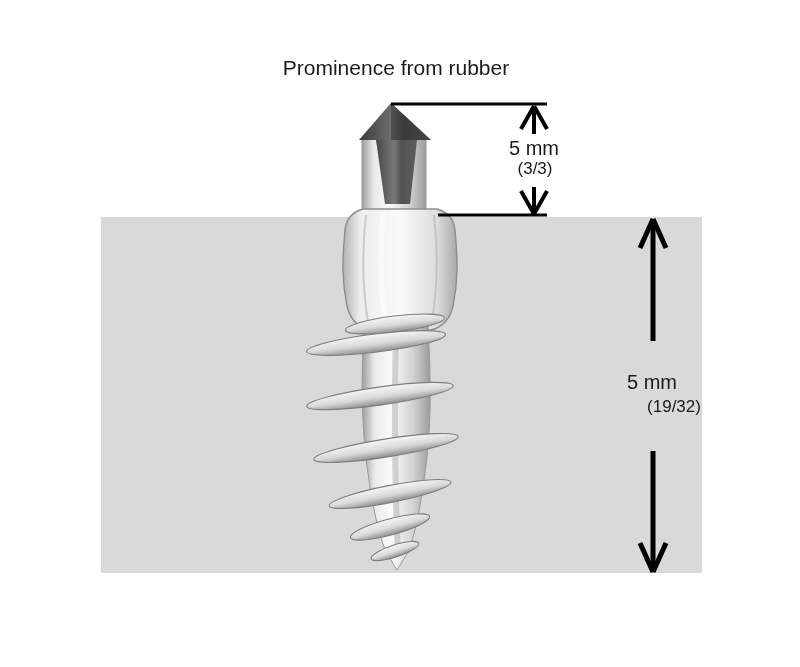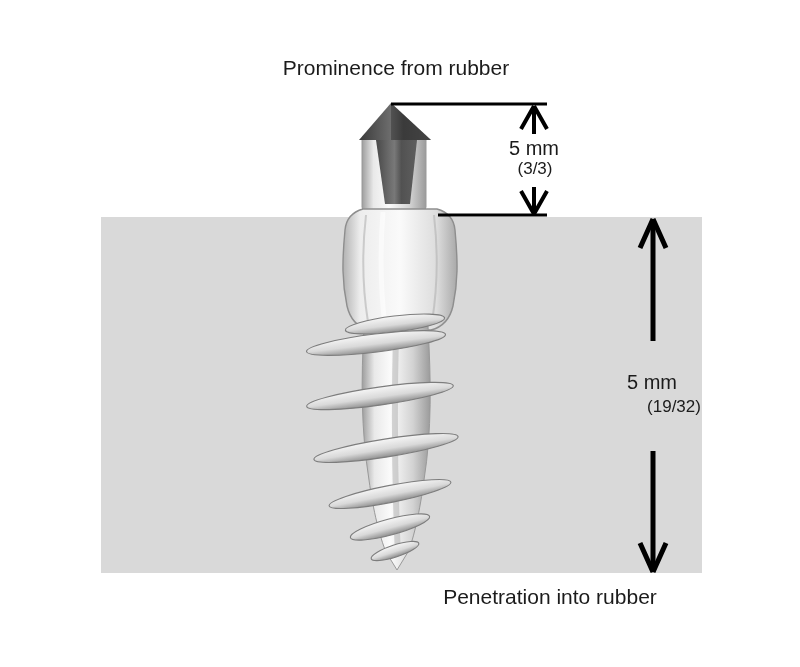--- a/index.html
+++ b/index.html
@@ -139,14 +139,13 @@
   </svg>
 
   <div class="label title" style="left:396px; top:56px;">Prominence from rubber</div>
 
   <div class="label dim-value" style="left:534px; top:137px;">5 mm</div>
   <div class="label dim-fraction" style="left:535px; top:160px;">(3/3)</div>
 
   <div class="label dim-value" style="left:652px; top:371px;">5 mm</div>
   <div class="label dim-fraction" style="left:654px; top:398px;margin-left:20px;">(19/32)</div>
 
-  <div class="label caption" style="left:550px; top:585px;">Penetration into rubber</div>
 </div>
 
 </body></html>

